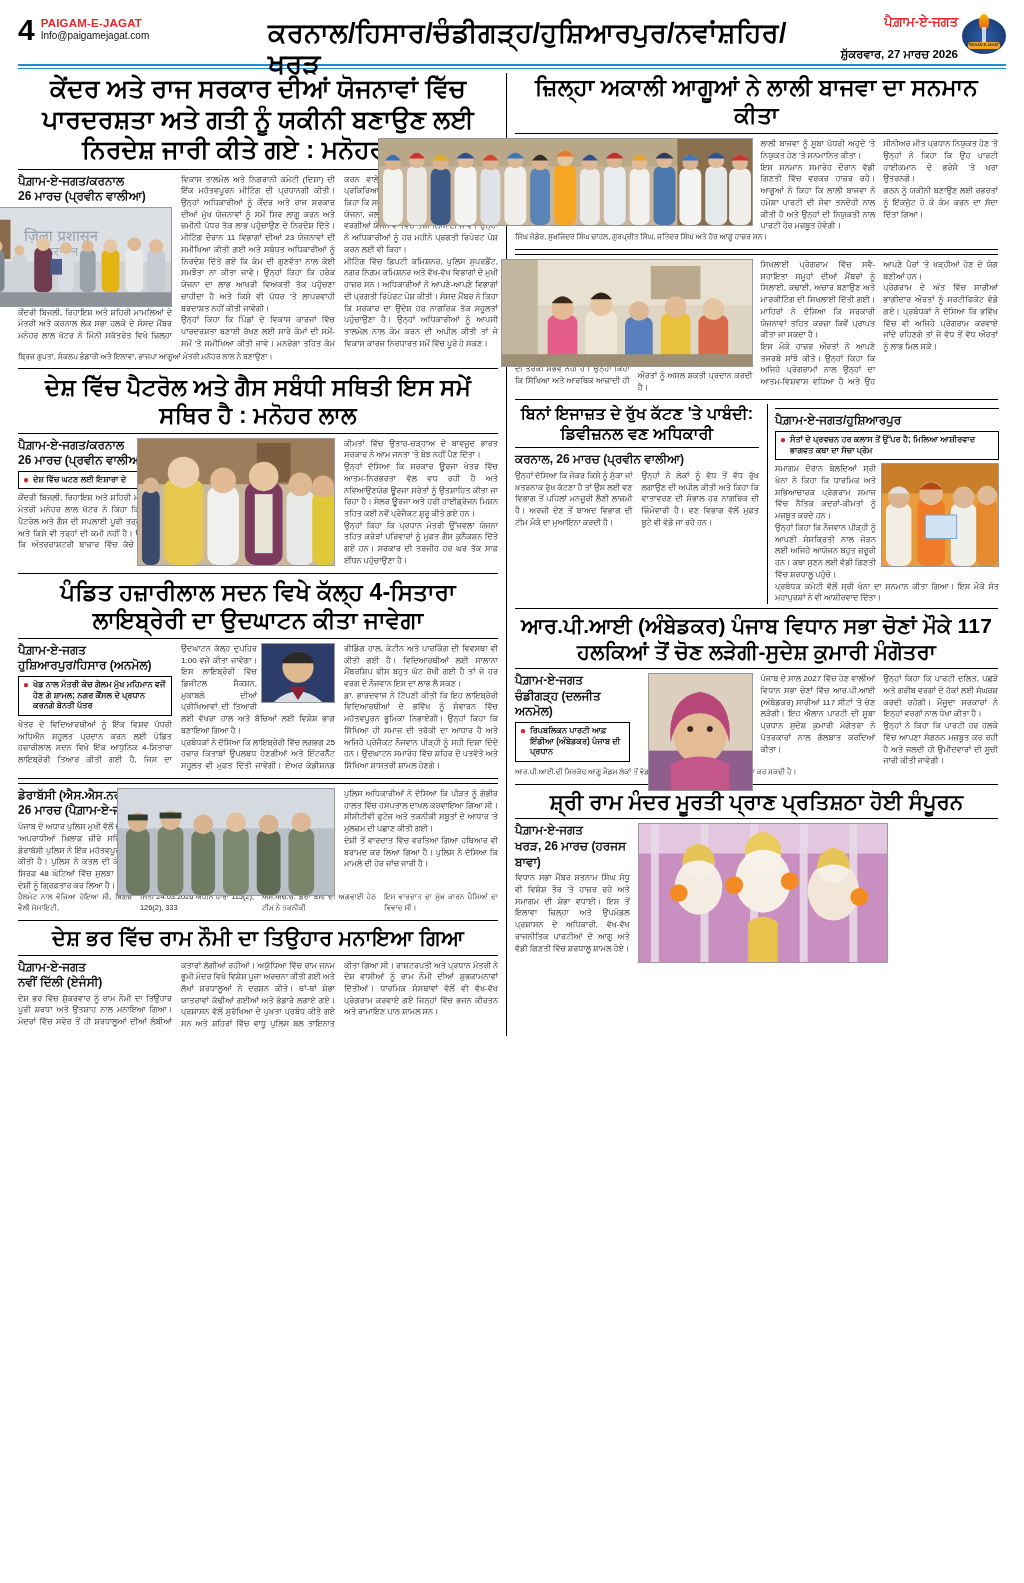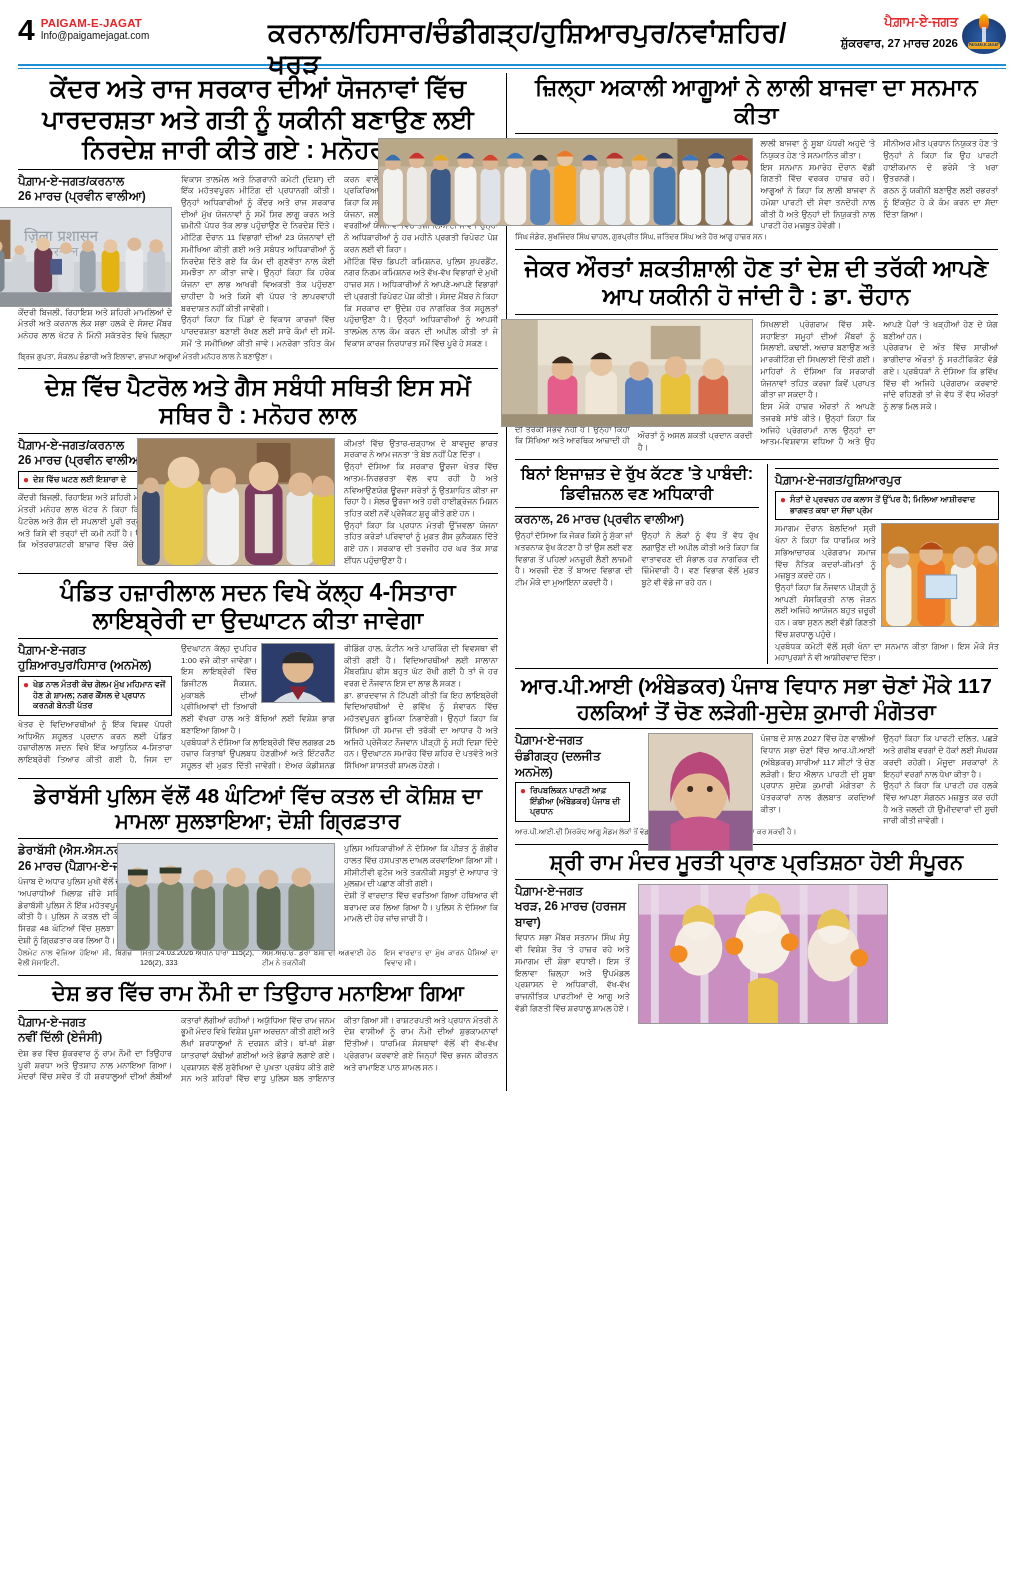--- a/index.html
+++ b/index.html
@@ -20,21 +20,21 @@
   .brand-name { font-size: 11.5px; font-weight: bold; color: #e8262a; letter-spacing: .2px; }
   .brand-mail { font-size: 10px; color: #111; }
   .mh-center { flex: 1; text-align: left; padding-top: 8px; }
   .mh-center .editions {
     font-size: 27px; font-weight: bold; letter-spacing: .5px; color: #000;
     font-family: "Liberation Sans", "DejaVu Sans", sans-serif;
   }
   .mh-right { width: 185px; flex: none; text-align: right; padding-top: 4px; display:flex; align-items:flex-start; justify-content:flex-end; gap:4px;}
   .mh-right-text { text-align: right; }
   .logo-word { font-size: 13px; font-weight: bold; color: #e8262a; }
-  .mh-date { font-size: 11.5px; font-weight: bold; color: #000; margin-top: 7px; }
+  .mh-date { font-size: 11.5px; font-weight: bold; color: #000; margin-top: 18px; }
   .torch-logo { width: 44px; height: 44px; position: relative; flex:none; }
   .torch-logo .circ { position:absolute; left:0; top:4px; width:44px;height:36px;border-radius:50%; background: radial-gradient(circle at 50% 55%, #2f5fa8 0%, #1b3f7a 70%, #14306a 100%); }
   .torch-logo .flame { position:absolute; left:17px; top:0px; width:10px;height:16px;border-radius:50% 50% 45% 45%; background: linear-gradient(#f6b800,#ef5a10); }
   .torch-logo .stick { position:absolute; left:20px; top:13px; width:4px;height:20px; background:#cfd7e6; }
   .torch-logo .band { position:absolute; left:6px; top:28px; width:32px;height:7px;border-radius:3px; background:#f0a81e; }
   .torch-logo .band span { font-size:3.5px; color:#1b3f7a; display:block; text-align:center; line-height:7px; font-weight:bold;}
 
   .mh-rule-top { border-top: 2px solid #1b8fd6; margin-top: 2px; }
   .mh-rule-bot { border-top: 1px solid #1b8fd6; margin-top: 2px; margin-bottom: 4px; }
 
@@ -244,21 +244,20 @@
           </div>
           <div class="body-text">ਖੇਤਰ ਦੇ ਵਿਦਿਆਰਥੀਆਂ ਨੂੰ ਇੱਕ ਵਿਸ਼ਵ ਪੱਧਰੀ ਅਧਿਐਨ ਸਹੂਲਤ ਪ੍ਰਦਾਨ ਕਰਨ ਲਈ ਪੰਡਿਤ ਹਜ਼ਾਰੀਲਾਲ ਸਦਨ ਵਿਖੇ ਇੱਕ ਆਧੁਨਿਕ 4-ਸਿਤਾਰਾ ਲਾਇਬ੍ਰੇਰੀ ਤਿਆਰ ਕੀਤੀ ਗਈ ਹੈ, ਜਿਸ ਦਾ ਉਦਘਾਟਨ ਕੱਲ੍ਹ ਦੁਪਹਿਰ 1:00 ਵਜੇ ਕੀਤਾ ਜਾਵੇਗਾ। ਇਸ ਲਾਇਬ੍ਰੇਰੀ ਵਿੱਚ ਡਿਜੀਟਲ ਸੈਕਸ਼ਨ, ਮੁਕਾਬਲੇ ਦੀਆਂ ਪ੍ਰੀਖਿਆਵਾਂ ਦੀ ਤਿਆਰੀ ਲਈ ਵੱਖਰਾ ਹਾਲ ਅਤੇ ਬੱਚਿਆਂ ਲਈ ਵਿਸ਼ੇਸ਼ ਭਾਗ ਬਣਾਇਆ ਗਿਆ ਹੈ।</div>
           <div class="body-text">ਪ੍ਰਬੰਧਕਾਂ ਨੇ ਦੱਸਿਆ ਕਿ ਲਾਇਬ੍ਰੇਰੀ ਵਿੱਚ ਲਗਭਗ 25 ਹਜ਼ਾਰ ਕਿਤਾਬਾਂ ਉਪਲਬਧ ਹੋਣਗੀਆਂ ਅਤੇ ਇੰਟਰਨੈੱਟ ਸਹੂਲਤ ਵੀ ਮੁਫ਼ਤ ਦਿੱਤੀ ਜਾਵੇਗੀ। ਏਅਰ ਕੰਡੀਸ਼ਨਡ ਰੀਡਿੰਗ ਹਾਲ, ਕੰਟੀਨ ਅਤੇ ਪਾਰਕਿੰਗ ਦੀ ਵਿਵਸਥਾ ਵੀ ਕੀਤੀ ਗਈ ਹੈ। ਵਿਦਿਆਰਥੀਆਂ ਲਈ ਸਾਲਾਨਾ ਮੈਂਬਰਸ਼ਿਪ ਫੀਸ ਬਹੁਤ ਘੱਟ ਰੱਖੀ ਗਈ ਹੈ ਤਾਂ ਜੋ ਹਰ ਵਰਗ ਦੇ ਨੌਜਵਾਨ ਇਸ ਦਾ ਲਾਭ ਲੈ ਸਕਣ।</div>
           <div class="body-text">ਡਾ. ਭਾਰਦਵਾਜ ਨੇ ਟਿੱਪਣੀ ਕੀਤੀ ਕਿ ਇਹ ਲਾਇਬ੍ਰੇਰੀ ਵਿਦਿਆਰਥੀਆਂ ਦੇ ਭਵਿੱਖ ਨੂੰ ਸੰਵਾਰਨ ਵਿੱਚ ਮਹੱਤਵਪੂਰਨ ਭੂਮਿਕਾ ਨਿਭਾਏਗੀ। ਉਨ੍ਹਾਂ ਕਿਹਾ ਕਿ ਸਿੱਖਿਆ ਹੀ ਸਮਾਜ ਦੀ ਤਰੱਕੀ ਦਾ ਆਧਾਰ ਹੈ ਅਤੇ ਅਜਿਹੇ ਪ੍ਰੋਜੈਕਟ ਨੌਜਵਾਨ ਪੀੜ੍ਹੀ ਨੂੰ ਸਹੀ ਦਿਸ਼ਾ ਦਿੰਦੇ ਹਨ। ਉਦਘਾਟਨ ਸਮਾਰੋਹ ਵਿੱਚ ਸ਼ਹਿਰ ਦੇ ਪਤਵੰਤੇ ਅਤੇ ਸਿੱਖਿਆ ਸ਼ਾਸਤਰੀ ਸ਼ਾਮਲ ਹੋਣਗੇ।</div>
         </div>
       </div>
 
       <div class="hr-black"></div>
 
       <div class="article">
-        <div class="headline h-md">ਡੇਰਾਬੱਸੀ ਪੁਲਿਸ ਵੱਲੋਂ 48 ਘੰਟਿਆਂ ਵਿੱਚ ਕਤਲ ਦੀ ਕੋਸ਼ਿਸ਼ ਦਾ ਮਾਮਲਾ ਸੁਲਝਾਇਆ; ਦੋਸ਼ੀ ਗ੍ਰਿਫ਼ਤਾਰ</div>
         <div class="hr-thin"></div>
         <div class="cols-3">
           <div class="byline">
             <span class="loc">ਡੇਰਾਬੱਸੀ (ਐਸ.ਐਸ.ਨਰਵਾਲ),</span>
             <span class="loc">26 ਮਾਰਚ (ਪੈਗ਼ਾਮ-ਏ-ਜਗਤ)</span>
           </div>
           <div class="photo ph-police" style="width:218px;height:108px;margin:0 0 3px 0;float:right;">
             <svg class="ph-inner" viewBox="0 0 218 108" preserveAspectRatio="none">
               <rect width="218" height="108" fill="#b9c0c8"></rect>
               <rect x="0" y="0" width="218" height="40" fill="#d5dae0"></rect>
@@ -375,21 +374,20 @@
           <div class="body-text">ਇਸ ਸਨਮਾਨ ਸਮਾਰੋਹ ਦੌਰਾਨ ਵੱਡੀ ਗਿਣਤੀ ਵਿੱਚ ਵਰਕਰ ਹਾਜ਼ਰ ਰਹੇ। ਆਗੂਆਂ ਨੇ ਕਿਹਾ ਕਿ ਲਾਲੀ ਬਾਜਵਾ ਨੇ ਹਮੇਸ਼ਾ ਪਾਰਟੀ ਦੀ ਸੇਵਾ ਤਨਦੇਹੀ ਨਾਲ ਕੀਤੀ ਹੈ ਅਤੇ ਉਨ੍ਹਾਂ ਦੀ ਨਿਯੁਕਤੀ ਨਾਲ ਪਾਰਟੀ ਹੋਰ ਮਜ਼ਬੂਤ ਹੋਵੇਗੀ।</div>
           <div class="body-text">ਸੀਨੀਅਰ ਮੀਤ ਪ੍ਰਧਾਨ ਨਿਯੁਕਤ ਹੋਣ 'ਤੇ ਉਨ੍ਹਾਂ ਨੇ ਕਿਹਾ ਕਿ ਉਹ ਪਾਰਟੀ ਹਾਈਕਮਾਨ ਦੇ ਭਰੋਸੇ 'ਤੇ ਖਰਾ ਉਤਰਨਗੇ।</div>
           <div class="body-text">ਗਠਨ ਨੂੰ ਯਕੀਨੀ ਬਣਾਉਣ ਲਈ ਰਭਰਤਾਂ ਨੂੰ ਇੱਕਜੁੱਟ ਹੋ ਕੇ ਕੰਮ ਕਰਨ ਦਾ ਸੱਦਾ ਦਿੱਤਾ ਗਿਆ।</div>
         </div>
         <div class="body-text" style="font-size:7.5px;">ਸਿੰਘ ਜੰਡੇਰ, ਸੁਖਜਿੰਦਰ ਸਿੰਘ ਚਾਹਲ, ਗੁਰਪ੍ਰੀਤ ਸਿੰਘ, ਜਤਿੰਦਰ ਸਿੰਘ ਅਤੇ ਹੋਰ ਆਗੂ ਹਾਜ਼ਰ ਸਨ।</div>
       </div>
 
       <div class="hr-black"></div>
 
       <div class="article">
-        <div class="headline h-lg">ਜੇਕਰ ਔਰਤਾਂ ਸ਼ਕਤੀਸ਼ਾਲੀ ਹੋਣ ਤਾਂ ਦੇਸ਼ ਦੀ ਤਰੱਕੀ ਆਪਣੇ ਆਪ ਯਕੀਨੀ ਹੋ ਜਾਂਦੀ ਹੈ : ਡਾ. ਚੌਹਾਨ</div>
         <div class="hr-thin"></div>
         <div class="cols-4">
           <div class="byline">
             <span class="loc">ਪੈਗ਼ਾਮ-ਏ-ਜਗਤ/ਕਰਨਾਲ</span>
             <span class="loc">26 ਮਾਰਚ (ਪ੍ਰਵੀਨ ਵਾਲੀਆ)</span>
           </div>
           <div class="photo ph-room" style="width:252px;height:108px;margin:0 0 3px 0;float:right;">
             <svg class="ph-inner" viewBox="0 0 252 108" preserveAspectRatio="none">
               <rect width="252" height="108" fill="#ded5c4"></rect>
               <rect x="0" y="0" width="252" height="46" fill="#e8e0d1"></rect>

